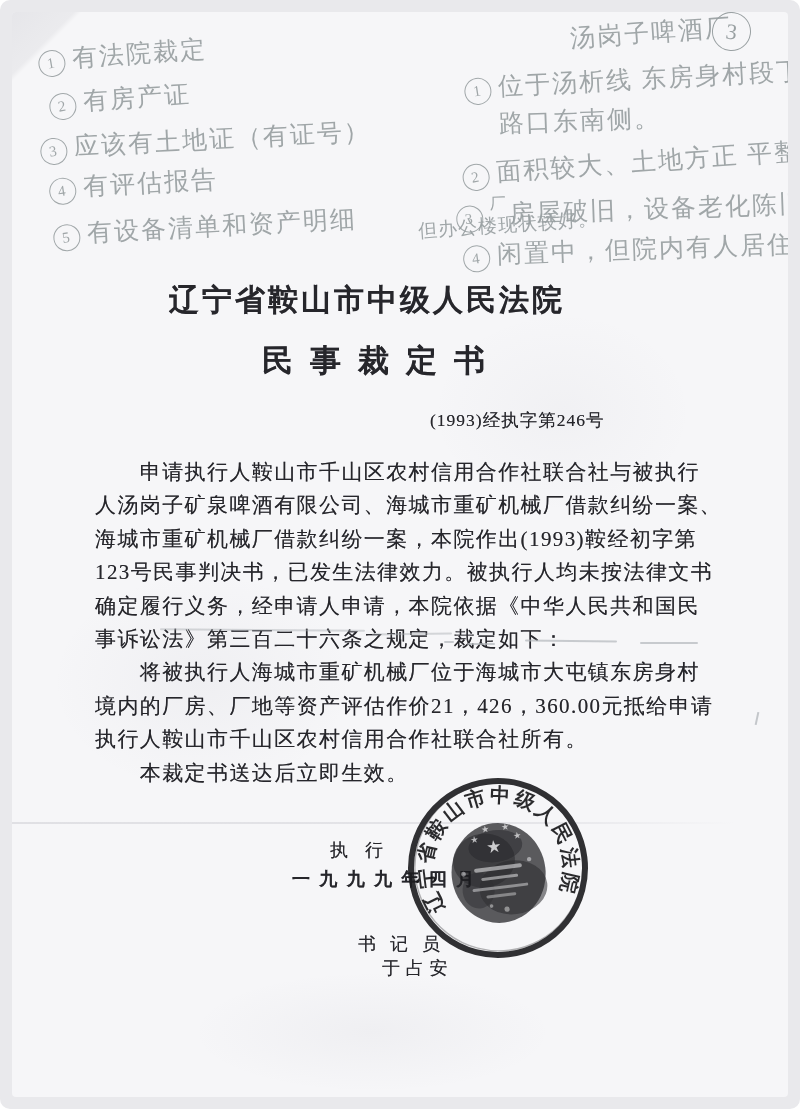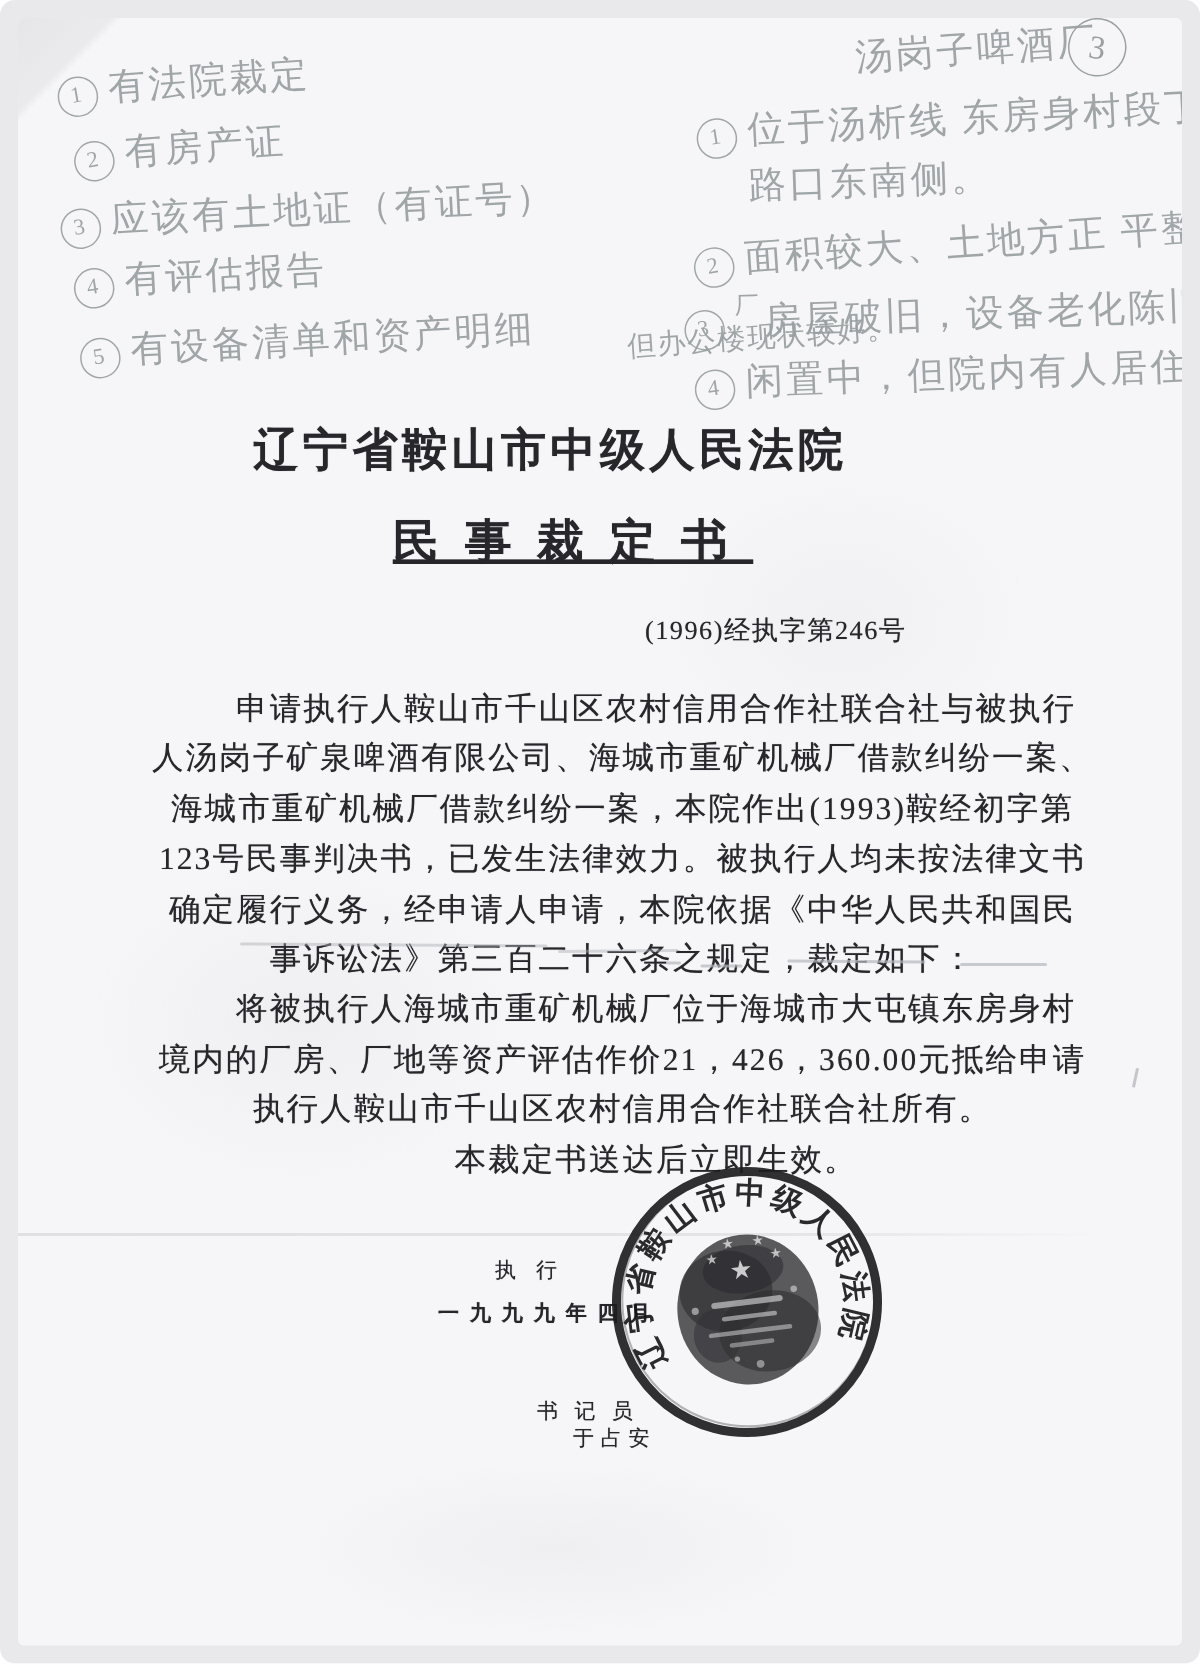--- a/index.html
+++ b/index.html
@@ -20,35 +20,35 @@
   .hw-note{font-size:19px;letter-spacing:1px;}
   .hw-sup{font-size:16px;vertical-align:14px;margin-right:1px;}
   .badge{position:absolute;left:700px;top:0px;width:37px;height:37px;border:1.7px solid #9aa1a3;border-radius:50%;
         color:#99a0a2;display:flex;align-items:center;justify-content:center;font-size:22px;transform:rotate(8deg);}
 
   
   .printed{color:#26262b;text-shadow:0 0 .5px rgba(40,40,48,.55);}
   .court-title{position:absolute;left:0;right:66px;top:268px;text-align:center;
         font-family:"DejaVu Sans","Liberation Sans",sans-serif;font-weight:bold;font-size:30px;letter-spacing:3px;}
   .doc-title{position:absolute;left:0;right:36px;top:328px;text-align:center;
-        font-family:"DejaVu Sans","Liberation Sans",sans-serif;font-weight:bold;font-size:31px;letter-spacing:.55em;text-decoration:underline;}
+        font-family:"DejaVu Sans","Liberation Sans",sans-serif;font-weight:bold;font-size:31px;letter-spacing:.55em;}
   .case-no{position:absolute;left:418px;top:396px;font-size:17.5px;letter-spacing:1px;}
-  .body-block{position:absolute;left:83px;top:444px;width:640px;font-size:21px;line-height:33.4px;letter-spacing:1.4px;text-align:center;}
+  .body-block{position:absolute;left:83px;top:444px;width:640px;font-size:21px;line-height:33.4px;letter-spacing:1.4px;}
   .body-block div{white-space:pre;}
 
   
   .pline{position:absolute;background:#a9aeb2;opacity:.45;height:2px;border-radius:1px;}
   .pdash{position:absolute;background:#b4b8bc;opacity:.7;height:2px;border-radius:1px;}
   .ptick{position:absolute;background:#aeb2b6;opacity:.7;width:2px;height:13px;transform:rotate(12deg);}
 
   .crease{position:absolute;left:0;top:810px;width:722px;height:2px;
         background:linear-gradient(90deg,#e0e0e4 0%,#e4e4e8 70%,rgba(246,246,248,0) 100%);}
 
   
-  .sig{position:absolute;white-space:nowrap;font-size:14px;}
+  .sig{position:absolute;white-space:nowrap;font-size:18px;}
   .sig-exec{left:318px;top:826px;letter-spacing:.95em;}
   .sig-date{left:280px;top:855px;letter-spacing:.52em;font-weight:bold;}
   .sig-clerk{left:346px;top:920px;display:flex;flex-direction:column;}
   .sig-clerk .lbl{letter-spacing:.78em;}
   .sig-clerk .nm{letter-spacing:.32em;margin-left:24px;}
 
   .seal{position:absolute;left:378px;top:748px;width:216px;height:216px;}
 </style>
 </head>
 <body>
@@ -94,21 +94,21 @@
     </div>
     <div class="hw hw-note" style="left:406px;top:200px;transform:rotate(-4deg);">
       <span>但办公楼现状较好。</span>
     </div>
     <div class="hw" style="left:451px;top:221px;transform:rotate(-2deg);">
       <span class="circ">4</span><span>闲置中，但院内有人居住</span>
     </div>
 
     <div class="printed court-title">辽宁省鞍山市中级人民法院</div>
     <div class="printed doc-title">民事裁定书</div>
-    <div class="printed case-no">(1996)经执字第246号</div>
+    <div class="printed case-no">(1993)经执字第246号</div>
 
     <div class="printed body-block">
       <div>　　申请执行人鞍山市千山区农村信用合作社联合社与被执行</div>
       <div>人汤岗子矿泉啤酒有限公司、海城市重矿机械厂借款纠纷一案、</div>
       <div>海城市重矿机械厂借款纠纷一案，本院作出(1993)鞍经初字第</div>
       <div>123号民事判决书，已发生法律效力。被执行人均未按法律文书</div>
       <div>确定履行义务，经申请人申请，本院依据《中华人民共和国民</div>
       <div>事诉讼法》第三百二十六条之规定，裁定如下：</div>
       <div>　　将被执行人海城市重矿机械厂位于海城市大屯镇东房身村</div>
       <div>境内的厂房、厂地等资产评估作价21，426，360.00元抵给申请</div>

